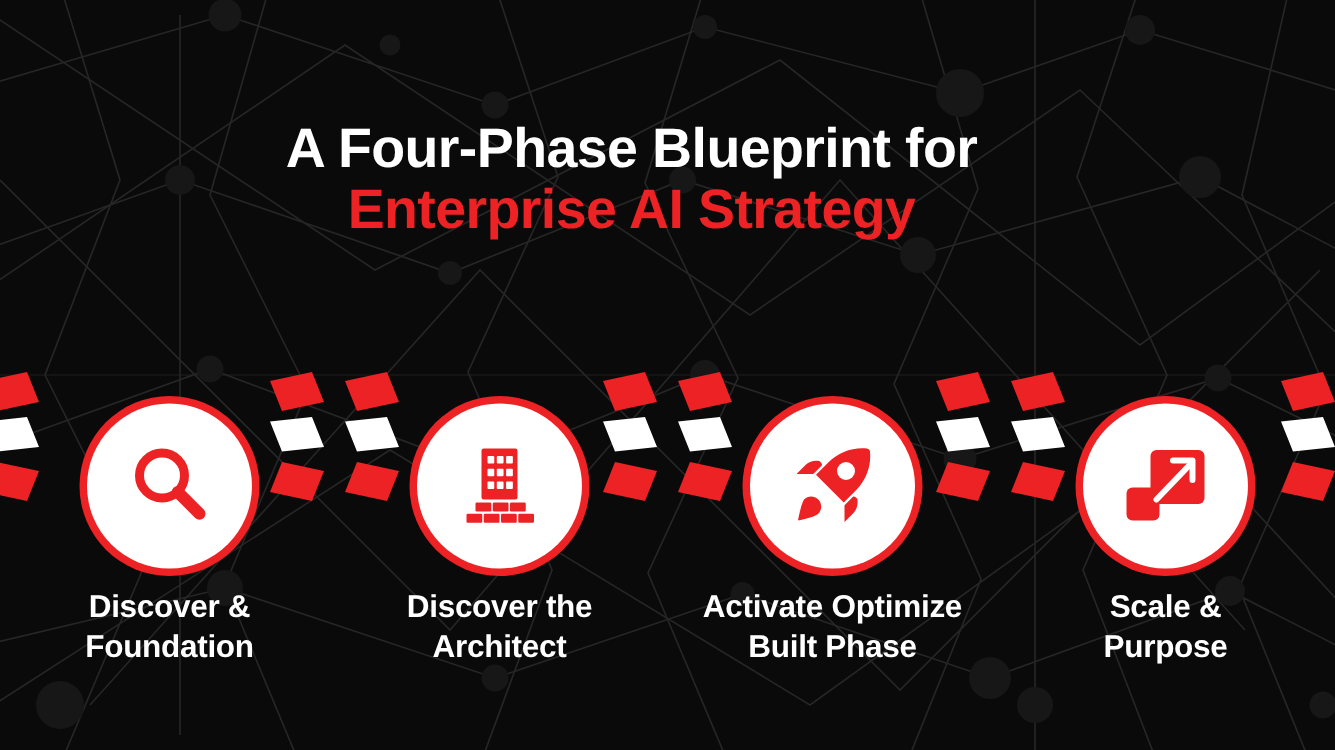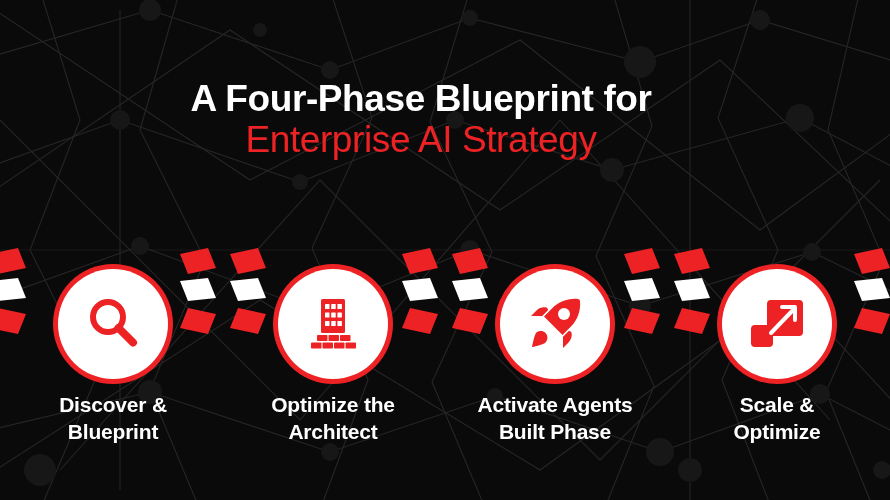--- a/index.html
+++ b/index.html
@@ -18,21 +18,21 @@
     position:absolute; top:78px; left:0; width:842px;
     text-align:center; z-index:6;
   }
   .title-line1 {
     display:block;
     font-size:37px; font-weight:bold; color:#ffffff;
     letter-spacing:-0.4px; line-height:1.12;
   }
   .title-line2 {
     display:block;
-    font-size:37px; font-weight:normal; color:#ed2224;
+    font-size:37px; font-weight:bold; color:#ed2224;
     letter-spacing:-0.4px; line-height:1.12;
   }
 
   
   .steps-layer { position:absolute; inset:0; z-index:4;margin-top:44px; }
 
   .step { position:absolute; top:225px; width:110px; height:110px; }
   .ring {
     position:absolute; inset:-5px;
     border-radius:50%;
@@ -192,21 +192,21 @@
       <div class="ring"></div>
       <div class="disc">
         <svg width="64" height="64" viewBox="0 0 64 64" xmlns="http://www.w3.org/2000/svg">
           <circle cx="27" cy="25" r="15" fill="none" stroke="#ed2224" stroke-width="6"></circle>
           <line x1="37.5" y1="36" x2="52" y2="50.5" stroke="#ed2224" stroke-width="8" stroke-linecap="round"></line>
         </svg>
       </div>
     </div>
     <div class="step-label" style="left:-2px;">
       <span>Discover &amp;</span><br>
-      <span>Blueprint</span>
+      <span>Foundation</span>
     </div>
 
     <div class="step" style="left:278px;">
       <div class="ring"></div>
       <div class="disc">
         <svg width="66" height="66" viewBox="0 0 66 66" xmlns="http://www.w3.org/2000/svg">
           <rect x="21" y="8" width="24" height="34" rx="1.5" fill="#ed2224"></rect>
           <g fill="#ffffff">
             <rect x="25" y="13" width="4.5" height="5" rx="0.6"></rect>
             <rect x="31.2" y="13" width="4.5" height="5" rx="0.6"></rect>
@@ -224,55 +224,55 @@
             <rect x="40" y="44" width="10.5" height="6" rx="0.8"></rect>
             <rect x="11" y="51.5" width="10.5" height="6" rx="0.8"></rect>
             <rect x="22.5" y="51.5" width="10.5" height="6" rx="0.8"></rect>
             <rect x="34" y="51.5" width="10.5" height="6" rx="0.8"></rect>
             <rect x="45.5" y="51.5" width="10.5" height="6" rx="0.8"></rect>
           </g>
         </svg>
       </div>
     </div>
     <div class="step-label" style="left:218px;">
-      <span>Optimize the</span><br>
+      <span>Discover the</span><br>
       <span>Architect</span>
     </div>
 
     <div class="step" style="left:500px;">
       <div class="ring"></div>
       <div class="disc">
         <svg width="66" height="66" viewBox="0 0 66 66" xmlns="http://www.w3.org/2000/svg">
           <g fill="#ed2224">
             <path d="M56 8c-9.5-1-19 2.5-25.8 9.3L22 25.5l18.5 18.5 8.2-8.2C55.5 29 59 19.5 58 10c-.1-1-.9-1.8-2-2z"></path>
             <path d="M24.5 16.5c-3.6-.8-7.4.3-10 3L9 25h11.2l5.5-5.5c.6-.6 .4-1.6-1.2-3z"></path>
             <path d="M49.5 41.5c.8 3.6-.3 7.4-3 10L41 57V45.8l5.5-5.5c.6-.6 1.6-.4 3 1.2z"></path>
             <path d="M14 42c2.6-2.6 6.9-2.6 9.5 0s2.6 6.9 0 9.5C21 54 10 56 10 56s2-11 4-14z"></path>
           </g>
           <circle cx="42" cy="23" r="6" fill="#ffffff"></circle>
         </svg>
       </div>
     </div>
     <div class="step-label" style="left:440px;">
-      <span>Activate Agents</span><br>
+      <span>Activate Optimize</span><br>
       <span>Built Phase</span>
     </div>
 
     <div class="step" style="left:722px;">
       <div class="ring"></div>
       <div class="disc">
         <svg width="64" height="64" viewBox="0 0 64 64" xmlns="http://www.w3.org/2000/svg">
           <rect x="22" y="8" width="36" height="36" rx="4" fill="#ed2224"></rect>
           <rect x="6" y="33" width="22" height="22" rx="4" fill="#ed2224"></rect>
           <g stroke="#ffffff" stroke-width="4" stroke-linecap="round" fill="none">
             <line x1="26" y1="41" x2="49" y2="17"></line>
             <polyline points="37,15 50,15 50,28" stroke-linejoin="round"></polyline>
           </g>
         </svg>
       </div>
     </div>
     <div class="step-label" style="left:662px;">
       <span>Scale &amp;</span><br>
-      <span>Optimize</span>
+      <span>Purpose</span>
     </div>
 
   </div>
 </div>
 
 </body></html>

